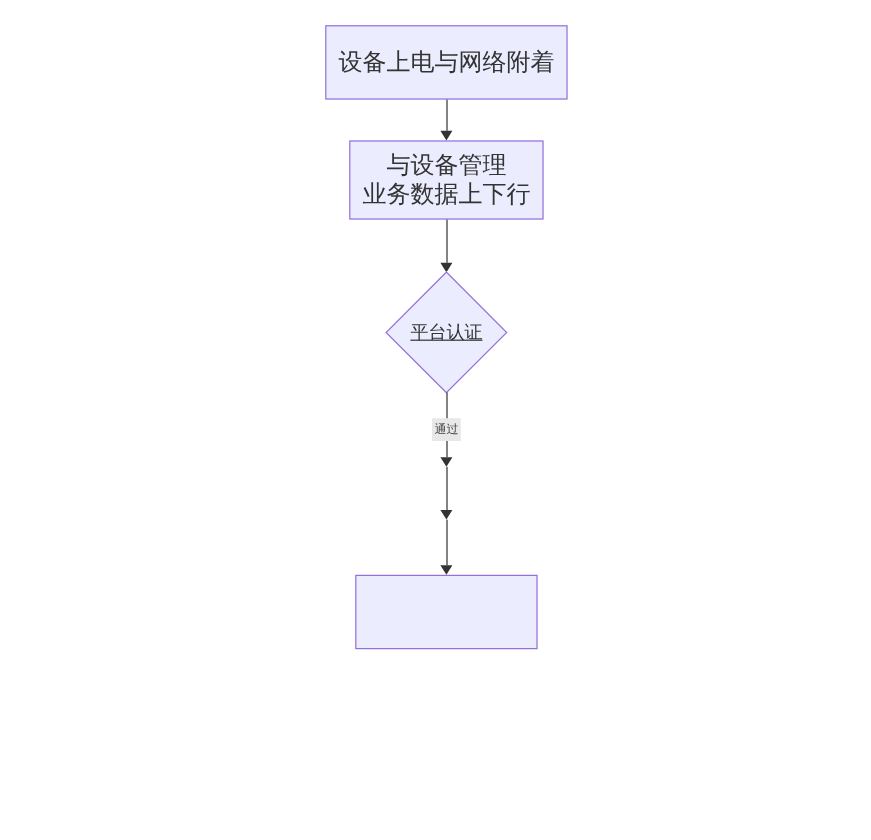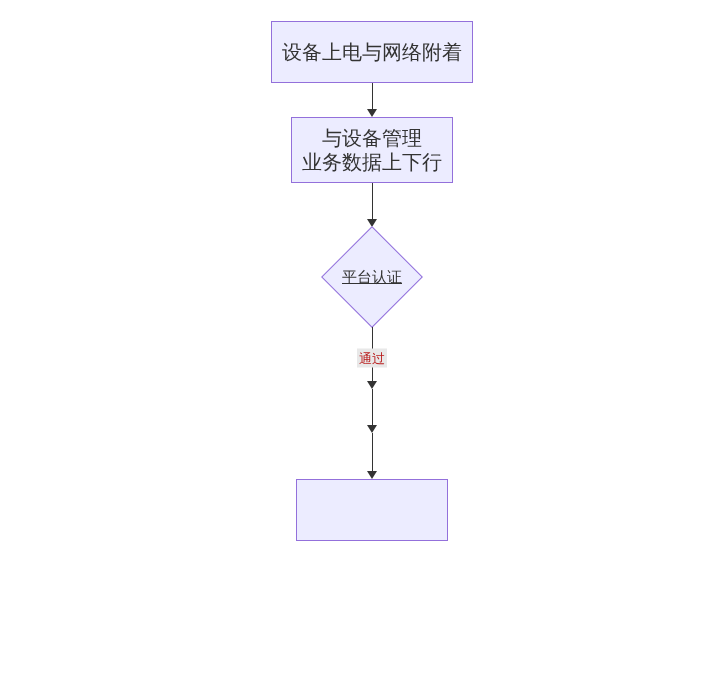--- a/index.html
+++ b/index.html
@@ -22,21 +22,21 @@
   .edge .shaft { display:block; width:1px; flex:1; background:#333333; }
   .edge .head {
     display:block; width:0; height:0;
     border-left:5px solid transparent; border-right:5px solid transparent;
     border-top:8px solid #333333;
   }
   .e1 { height:34px; } .e2 { height:44px; } .e3 { height:62px; }
   .e4 { height:44px; } .e5 { height:46px; }
   .edge-label {
     position:absolute; top:50%; left:50%; transform:translate(-50%,-50%);
-    background:#e8e8e8; color:#b91c1c; font-size:13px; line-height:19px;
+    background:#e8e8e8; color:#404040; font-size:10px; line-height:19px;
     padding:0 2px; white-space:nowrap;
   }
   .diamond-wrap { position:relative; width:100px; height:100px; }
   .diamond {
     position:absolute; left:50%; top:50%; width:70px; height:70px;
     transform:translate(-50%,-50%) rotate(45deg);
     background:#ECECFF; border:1px solid #9370DB; display:block;
   }
   .diamond-label {
     position:absolute; inset:0; display:flex; align-items:center; justify-content:center;

